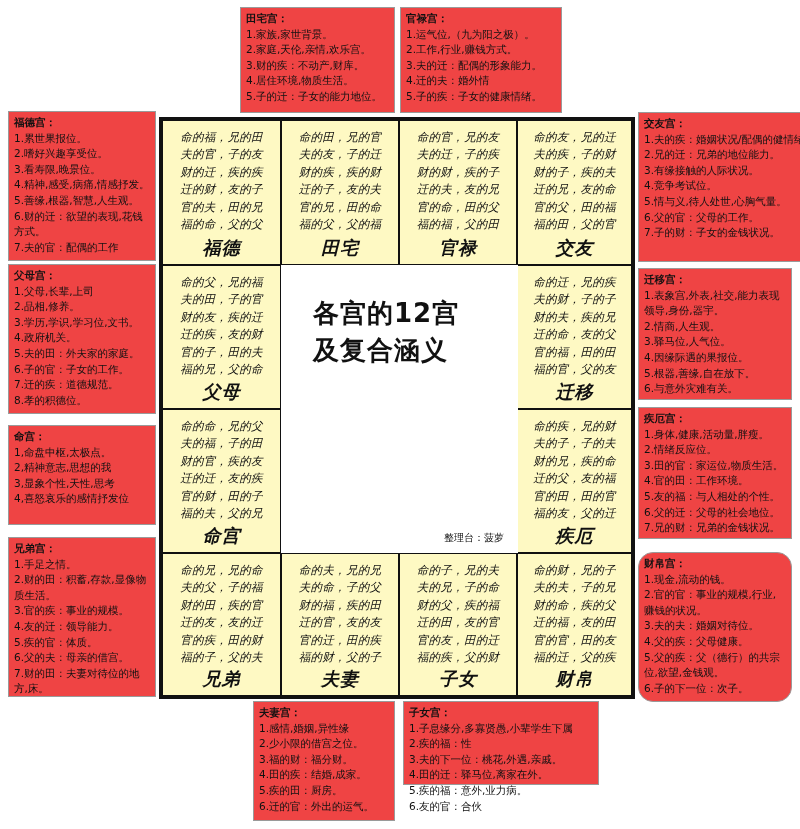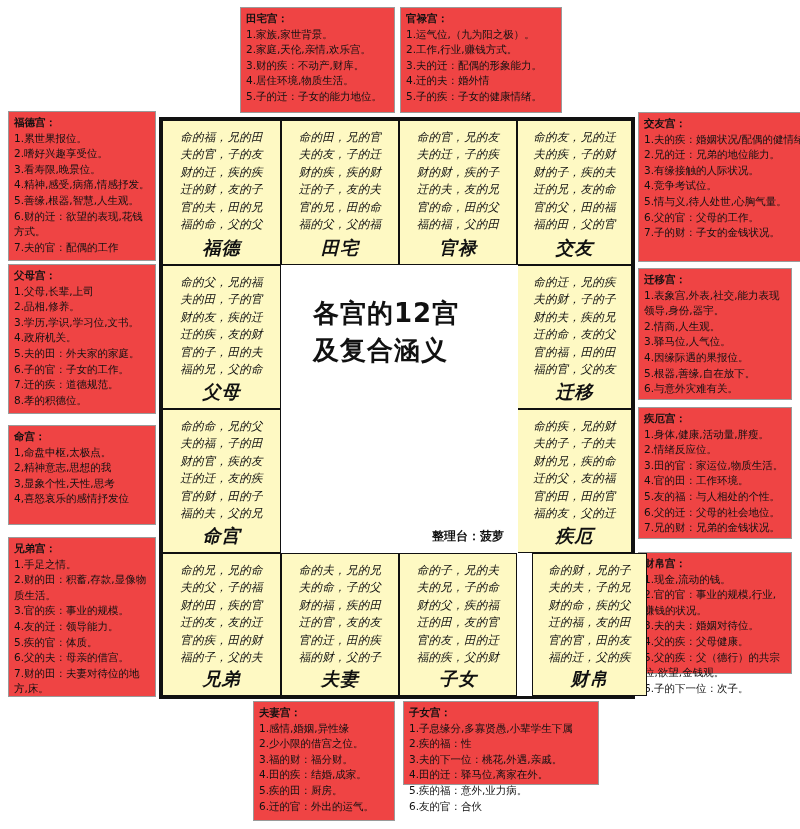--- a/index.html
+++ b/index.html
@@ -12,21 +12,21 @@
   #grid { position:absolute; left:159px; top:117px; width:476px; height:582px;
           border:3px solid #111; box-sizing:border-box; }
   .cell { position:absolute; box-sizing:border-box; border:1.5px solid #111; background:#fef9c3;font-style:italic; }
   .cell .combos { position:absolute; left:0; right:0; top:8px; text-align:center;
                   font-size:11.5px; line-height:17.4px; letter-spacing:0.3px; }
   .cell .pname { position:absolute; left:0; right:0; bottom:4px; text-align:center;
                  font-size:18px; font-weight:bold; letter-spacing:1px; }
   #center { position:absolute; left:119px; top:145px; width:237px; height:288px; background:#fff; }
   #center .title { position:absolute; left:32px; top:30px; font-size:26px; line-height:37px;
                    font-weight:bold; letter-spacing:1px; }
-  #center .credit { position:absolute; right:14px; bottom:8px; font-size:12px; font-weight:bold; }
+  #center .credit { position:absolute; right:14px; bottom:8px; font-size:10px; font-weight:normal; }
 </style>
 </head>
 <body>
 
 <div class="note" style="left:240px;top:7px;width:155px;height:106px;">
   <div class="ttl">田宅宫：</div>
   <div class="ln">1.家族,家世背景。</div>
   <div class="ln">2.家庭,天伦,亲情,欢乐宫。</div>
   <div class="ln">3.财的疾：不动产,财库。</div>
   <div class="ln">4.居住环境,物质生活。</div>
@@ -109,21 +109,21 @@
   <div class="ttl">疾厄宫：</div>
   <div class="ln">1.身体,健康,活动量,胖瘦。</div>
   <div class="ln">2.情绪反应位。</div>
   <div class="ln">3.田的官：家运位,物质生活。</div>
   <div class="ln">4.官的田：工作环境。</div>
   <div class="ln">5.友的福：与人相处的个性。</div>
   <div class="ln">6.父的迁：父母的社会地位。</div>
   <div class="ln">7.兄的财：兄弟的金钱状况。</div>
 </div>
 
-<div class="note" style="left:638px;top:552px;width:154px;height:122px;">
+<div class="note" style="left:638px;top:552px;width:154px;height:150px;border-radius:15px;">
   <div class="ttl">财帛宫：</div>
   <div class="ln">1.现金,流动的钱。</div>
   <div class="ln">2.官的官：事业的规模,行业,赚钱的状况。</div>
   <div class="ln">3.夫的夫：婚姻对待位。</div>
   <div class="ln">4.父的疾：父母健康。</div>
   <div class="ln">5.父的疾：父（德行）的共宗位,欲望,金钱观。</div>
   <div class="ln">6.子的下一位：次子。</div>
 </div>
 
 <div class="note" style="left:253px;top:701px;width:142px;height:120px;">
@@ -273,21 +273,21 @@
       <div>命的子，兄的夫</div>
       <div>夫的兄，子的命</div>
       <div>财的父，疾的福</div>
       <div>迁的田，友的官</div>
       <div>官的友，田的迁</div>
       <div>福的疾，父的财</div>
     </div>
     <div class="pname">子女</div>
   </div>
 
-  <div class="cell" style="left:370px;top:433px;width:115px;height:143px;padding-left:37px;">
+  <div class="cell" style="left:355px;top:433px;width:115px;height:143px;padding-left:37px;">
     <div class="combos">
       <div>命的财，兄的子</div>
       <div>夫的夫，子的兄</div>
       <div>财的命，疾的父</div>
       <div>迁的福，友的田</div>
       <div>官的官，田的友</div>
       <div>福的迁，父的疾</div>
     </div>
     <div class="pname">财帛</div>
   </div>

